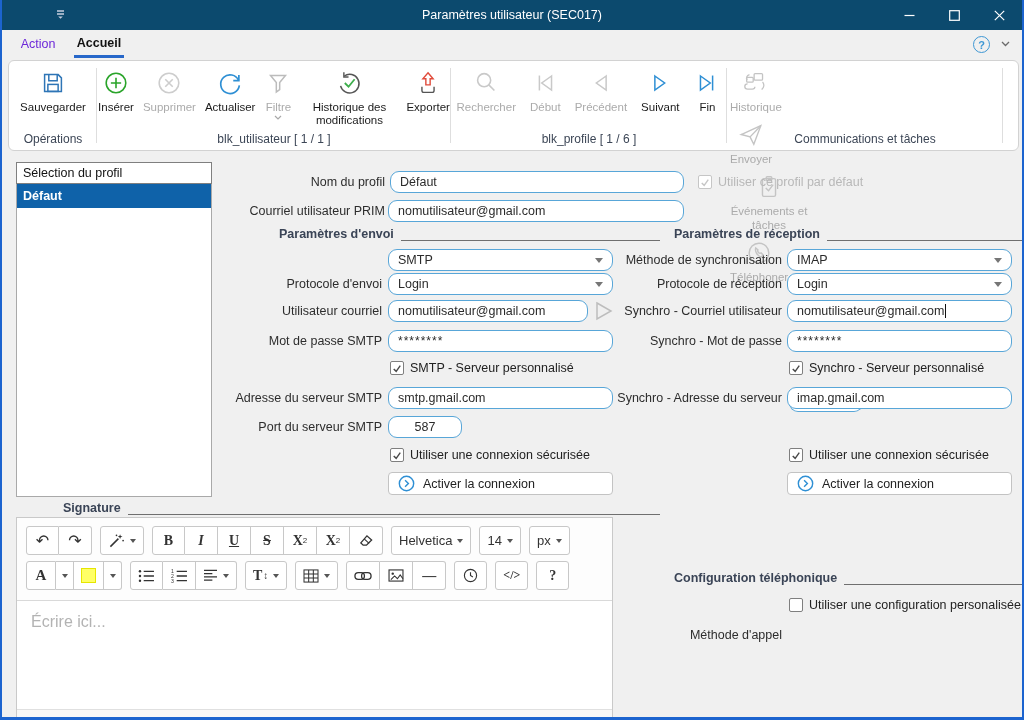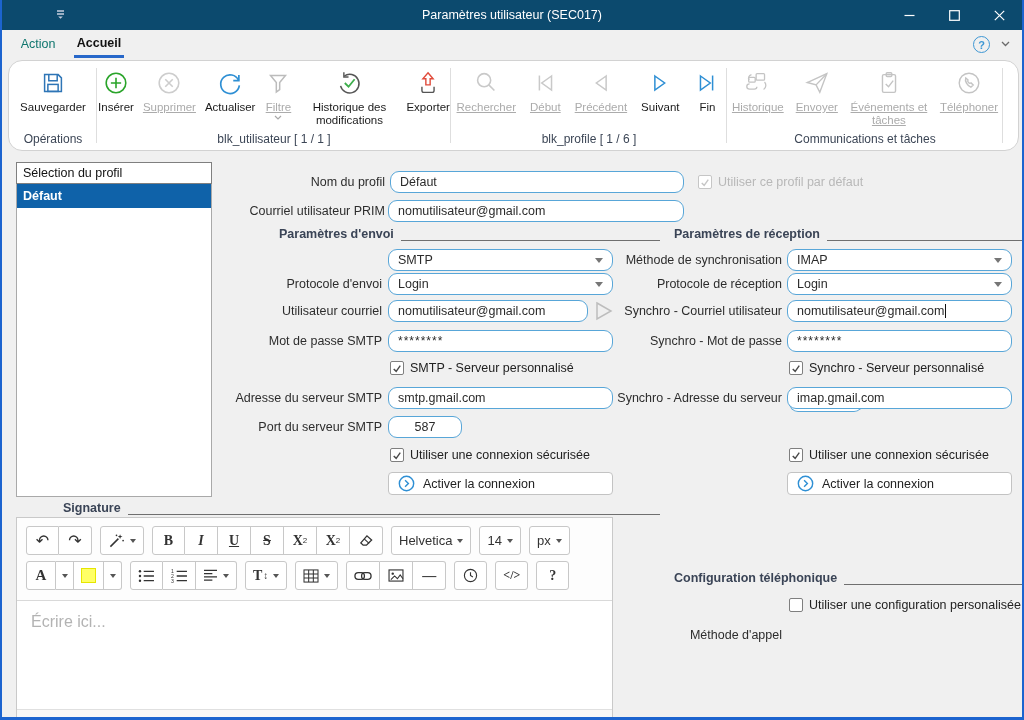--- a/index.html
+++ b/index.html
@@ -7,33 +7,33 @@
   #app{position:relative;width:1024px;height:720px;background:#f0f0f0;
        font-family:"Liberation Sans",sans-serif;overflow:hidden;
        border-left:2px solid #1c64cf;border-right:2px solid #1c64cf;border-bottom:3px solid #1c64cf;}
   .abs{position:absolute;}
   
   #titlebar{position:absolute;left:0;top:0;width:100%;height:30px;background:#0c4a6e;display:flex;align-items:center;}
   #titlebar .title{position:absolute;left:0;right:0;text-align:center;color:#fff;font-size:12.5px;}
   .wbtn{position:absolute;top:0;width:45px;height:30px;display:flex;align-items:center;justify-content:center;}
   
   #menubar{position:absolute;left:0;top:30px;width:100%;height:28px;background:#f0f0f0;}
-  .tab{position:absolute;top:0;height:28px;display:flex;align-items:center;justify-content:center;font-size:12.5px;color:#0f766e;}
+  .tab{position:absolute;top:0;height:28px;display:flex;align-items:center;justify-content:center;font-size:12.5px;color:#6d28d9;}
   .tab.active{color:#111;font-weight:bold;border-bottom:3px solid #2767c9;}
   
-  #ribbon{position:absolute;left:6px;top:60px;width:1011px;height:91px;background:#fff;border:1px solid #d2d2d2;border-radius:14px;}
+  #ribbon{position:absolute;left:6px;top:60px;width:1011px;height:91px;background:#fff;border:1px solid #d2d2d2;border-radius:6px;}
   .rgroup{position:absolute;top:0;height:100%;}
   .rgroup .rdiv{position:absolute;right:0;top:7px;bottom:7px;width:1px;background:#dedede;}
   .rgname{position:absolute;left:0;right:0;bottom:4px;text-align:center;font-size:12px;color:#3c4656;}
   .rbtns{display:flex;justify-content:center;align-items:flex-start;gap:3px;padding-top:7px;}
   .rbtn{display:flex;flex-direction:column;align-items:center;padding:0 3px;}
   .ric{height:30px;display:flex;align-items:center;justify-content:center;}
   .rlabel{font-size:11.5px;color:#1b1b1b;line-height:1.15;text-align:center;white-space:nowrap;margin-top:3px;}
   .rbtn.wrap .rlabel{white-space:normal;width:96px;}
-  .rbtn.dis .rlabel{color:#ababab;text-decoration:underline;}
+  .rbtn.dis .rlabel{color:#ababab;}
   .subcaret{margin-top:1px;}
   
   #plist-header{position:absolute;left:14px;top:162px;width:196px;height:22px;background:#fff;border:1px solid #7f7f7f;
      font-size:12.5px;color:#111;display:flex;align-items:center;padding-left:6px;z-index:2;}
   #plist-body{position:absolute;left:14px;top:183px;width:196px;height:314px;background:#fff;border:1px solid #a9a9a9;border-top:none;}
   .plist-row{height:25px;background:#0f62a9;color:#fff;font-weight:bold;font-size:12.5px;display:flex;align-items:center;padding-left:6px;}
   
   .lbl{position:absolute;height:22px;line-height:22px;font-size:12.5px;color:#2d2d2d;text-align:right;}
   .fld{position:absolute;height:22px;background:#fff;border:1px solid #58a6d8;border-radius:9px;
        display:flex;align-items:center;padding:0 9px;font-size:12.5px;color:#2b2b2b;z-index:1;white-space:nowrap;overflow:hidden;}
@@ -242,21 +242,21 @@
               </svg>
           </span>
           <span class="rlabel">Fin</span>
         </div>
       </div>
       <div class="rgname">blk_profile [ 1 / 6 ]</div>
       <div class="rdiv"></div>
     </div>
 
     <div class="rgroup" style="left:718px;width:276px;">
-      <div class="rbtns" style="gap:6px;">
+      <div class="rbtns" style="gap:6px;flex-direction:column;">
         <div class="rbtn dis">
           <span class="ric">
             <svg width="28" height="28" viewBox="0 0 30 30" fill="none" stroke="#c4c4c4" stroke-width="1.4">
                 <rect x="13" y="5" width="9" height="7" rx="1"></rect>
                 <rect x="5" y="9" width="7" height="5" rx="1"></rect>
                 <path d="M6 16c-1.8 0-3 1.2-3 2.7S4.3 21.5 6 21.5h5c1.6 0 2.8-1 2.8-2.5"></path>
                 <path d="M8 6c-3 1-4 4-2.5 6"></path>
                 <path d="M22 14c2 2 2 6-1 8"></path>
               </svg>
           </span>

